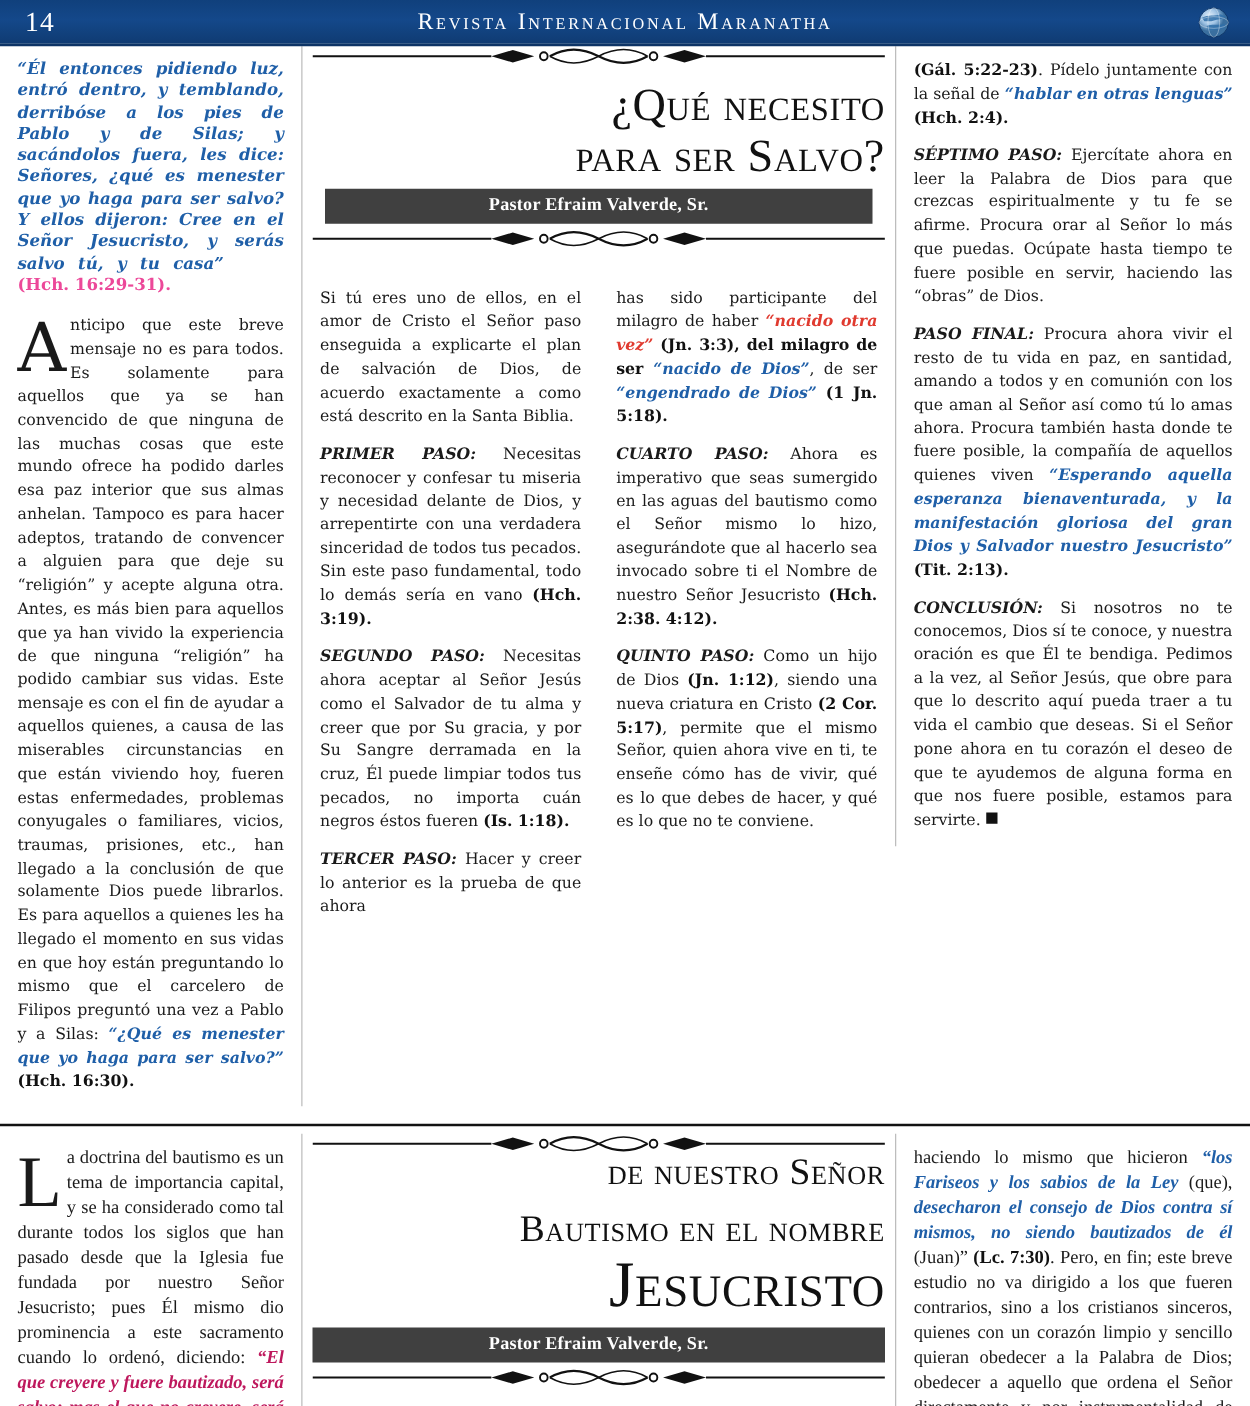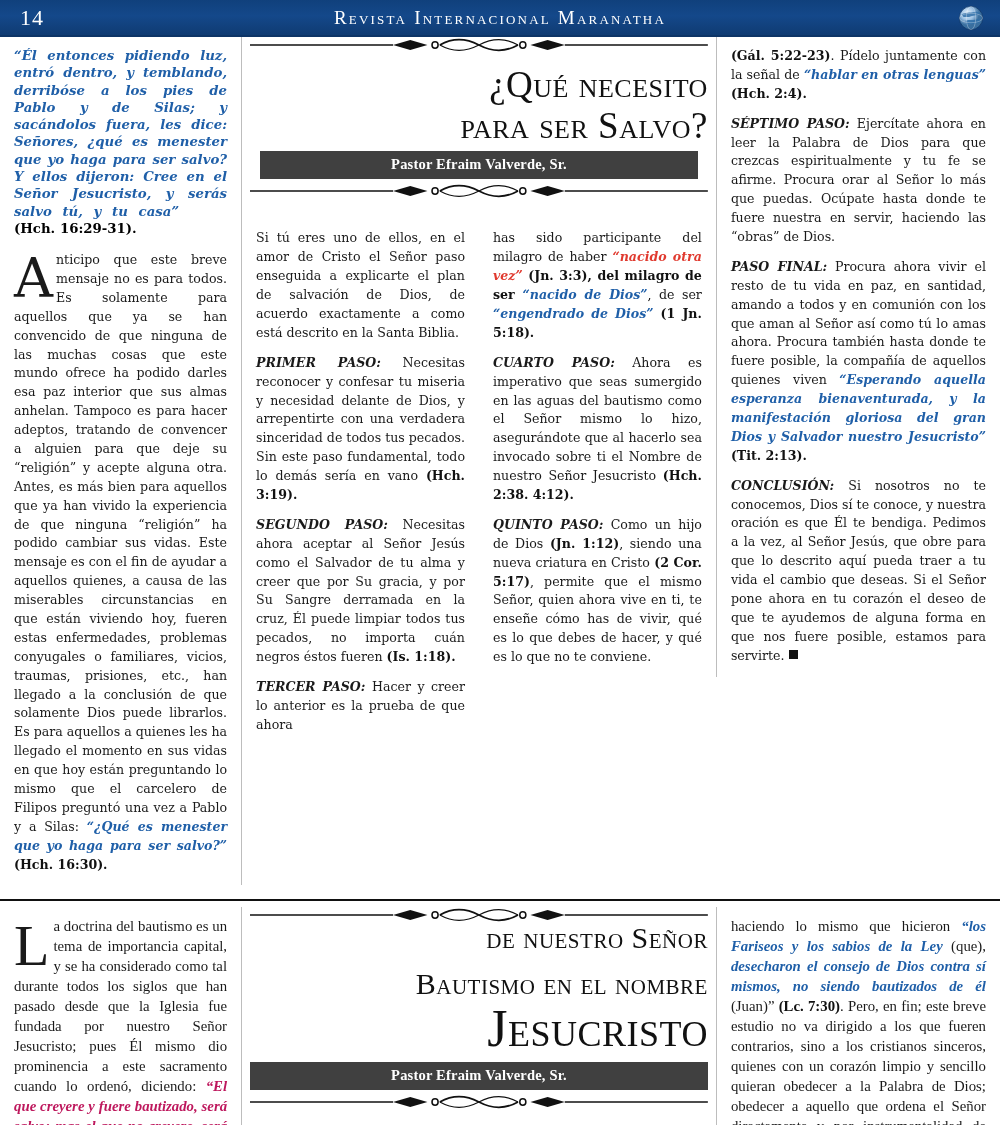--- a/index.html
+++ b/index.html
@@ -103,21 +103,21 @@
   .lead-quote {
     color: #1f5fa8;
     font-style: italic;
     font-weight: bold;
     font-size: 13.3px;
     line-height: 1.30;
     text-align: justify;
     margin: 0 0 14px 0;
     font-family: "DejaVu Serif", serif;
   }
-  .lead-quote .ref { color: #000000; margin-left: 48px; }
+  .lead-quote .ref { color: #ec4899; margin-left: 48px; }
 
   
   .dropcap::first-letter {
     float: left;
     font-size: 58px;
     line-height: 0.80;
     padding: 6px 4px 0 0;
     font-family: "Liberation Serif", serif;
     font-weight: normal;
   }
@@ -260,21 +260,21 @@
       <div class="subcol">
         <p class="body-text"><span>has sido participante del milagro de haber </span><span class="q-red2">“nacido otra vez”</span><span class="ref"> (Jn. 3:3), del milagro de ser </span><span class="q-blue">“nacido de Dios”</span><span>, de ser </span><span class="q-blue">“engendrado de Dios”</span><span class="ref"> (1 Jn. 5:18).</span></p>
         <p class="body-text"><span class="step">CUARTO PASO:</span><span> Ahora es imperativo que seas sumergido en las aguas del bautismo como el Señor mismo lo hizo, asegurándote que al hacerlo sea invocado sobre ti el Nombre de nuestro Señor Jesucristo </span><span class="ref">(Hch. 2:38. 4:12).</span></p>
         <p class="body-text"><span class="step">QUINTO PASO:</span><span> Como un hijo de Dios </span><span class="ref">(Jn. 1:12)</span><span>, siendo una nueva criatura en Cristo </span><span class="ref">(2 Cor. 5:17)</span><span>, permite que el mismo Señor, quien ahora vive en ti, te enseñe cómo has de vivir, qué es lo que debes de hacer, y qué es lo que no te conviene.</span></p>
       </div>
     </div>
   </div>
 
   <div class="col col-right vrule-right">
     <p class="body-text"><span class="ref">(Gál. 5:22-23)</span><span>. Pídelo juntamente con la señal de </span><span class="q-blue">“hablar en otras lenguas”</span><span class="ref"> (Hch. 2:4).</span></p>
-    <p class="body-text"><span class="step">SÉPTIMO PASO:</span><span> Ejercítate ahora en leer la Palabra de Dios para que crezcas espiritualmente y tu fe se afirme. Procura orar al Señor lo más que puedas. Ocúpate hasta donde te fuere nuestra en servir, haciendo las “obras” de Dios.</span></p>
+    <p class="body-text"><span class="step">SÉPTIMO PASO:</span><span> Ejercítate ahora en leer la Palabra de Dios para que crezcas espiritualmente y tu fe se afirme. Procura orar al Señor lo más que puedas. Ocúpate hasta tiempo te fuere posible en servir, haciendo las “obras” de Dios.</span></p>
     <p class="body-text"><span class="step">PASO FINAL:</span><span> Procura ahora vivir el resto de tu vida en paz, en santidad, amando a todos y en comunión con los que aman al Señor así como tú lo amas ahora. Procura también hasta donde te fuere posible, la compañía de aquellos quienes viven </span><span class="q-blue">“Esperando aquella esperanza bienaventurada, y la manifestación gloriosa del gran Dios y Salvador nuestro Jesucristo”</span><span class="ref"> (Tit. 2:13).</span></p>
     <p class="body-text"><span class="step">CONCLUSIÓN:</span><span> Si nosotros no te conocemos, Dios sí te conoce, y nuestra oración es que Él te bendiga. Pedimos a la vez, al Señor Jesús, que obre para que lo descrito aquí pueda traer a tu vida el cambio que deseas. Si el Señor pone ahora en tu corazón el deseo de que te ayudemos de alguna forma en que nos fuere posible, estamos para servirte.</span><span class="endmark"></span></p>
   </div>
 </div>
 
 <hr class="hr-thick">
 
 <div class="article art2" style="margin-top:6px">
 
   <div class="col col-left vrule-left">

